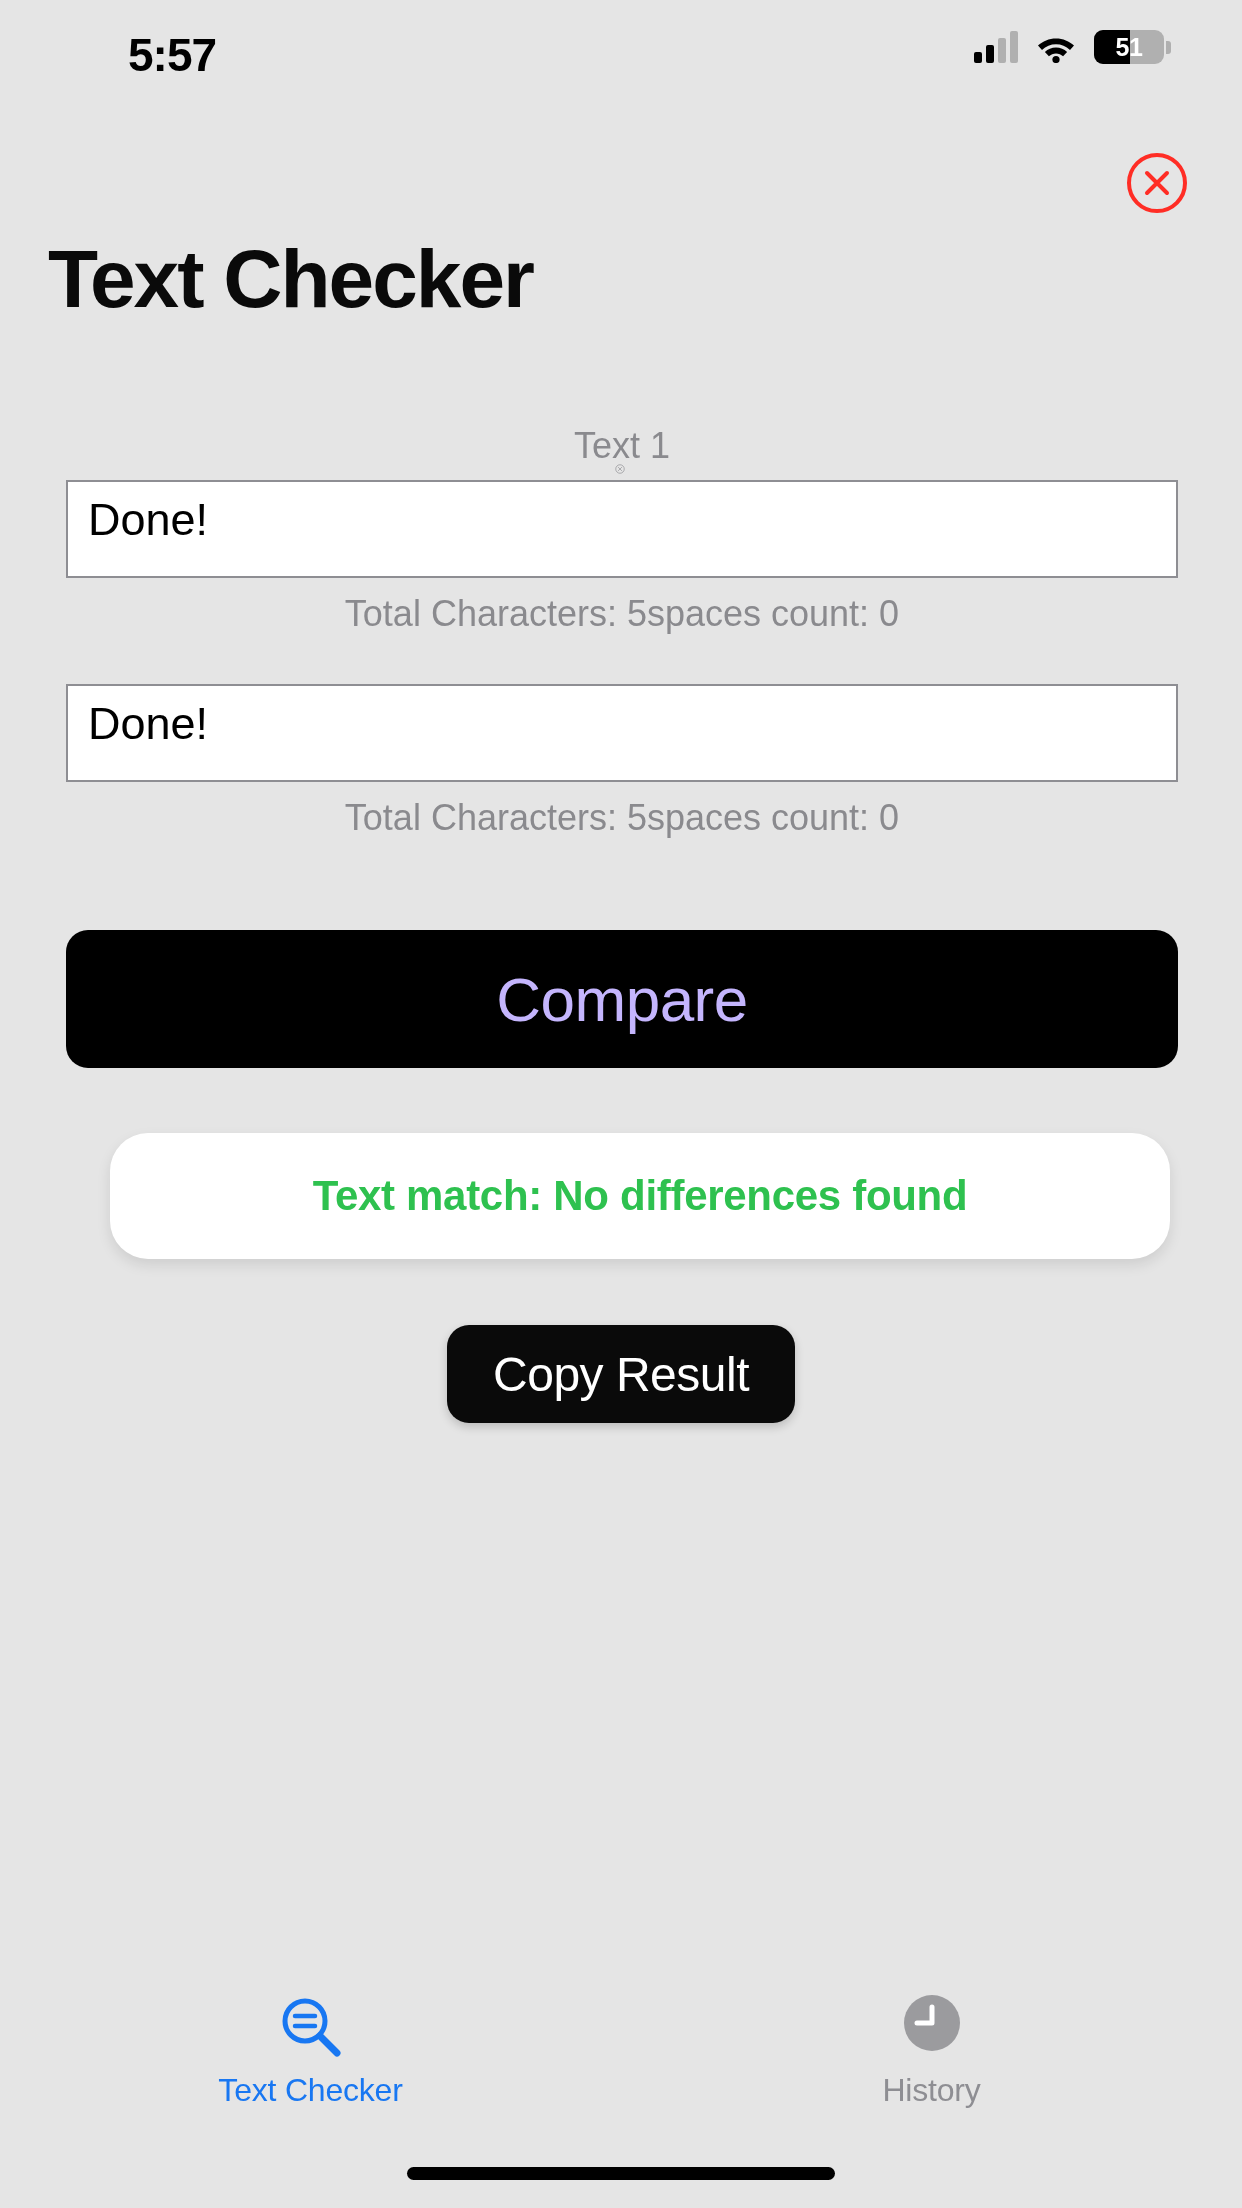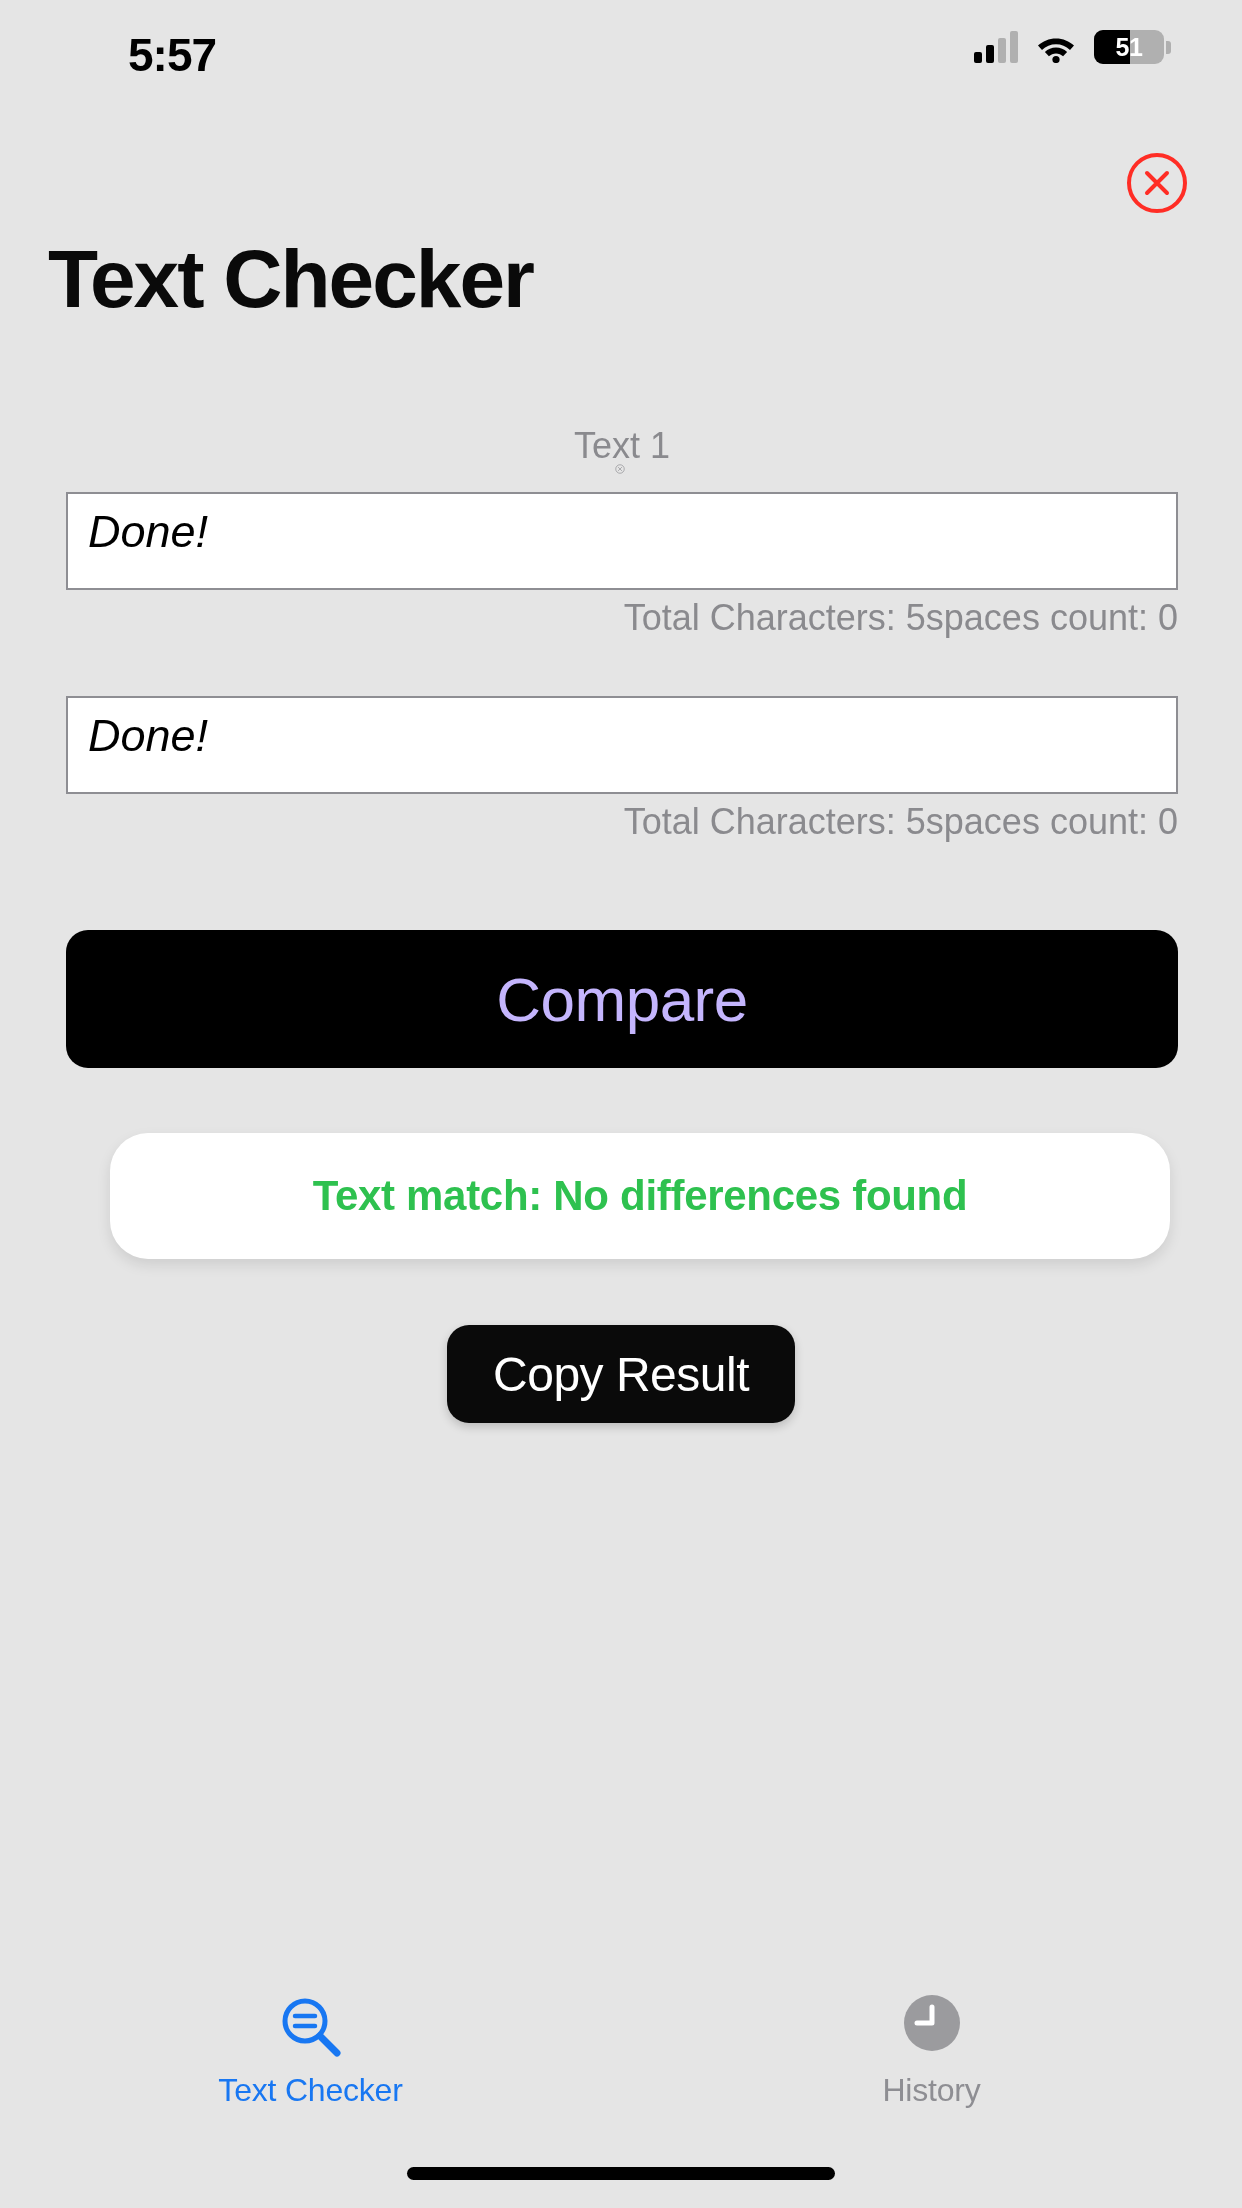--- a/index.html
+++ b/index.html
@@ -147,37 +147,36 @@
     color: #8a8a8e;
     line-height: 1;
   }
   .clear-icon {
     width: 40px;
     height: 40px;
     cursor: pointer;
     margin-right: 4px;
   }
   .text-box {
-    margin-top: 18px;
+    margin-top: 6px;
     width: 1112px;
     height: 98px;
     box-sizing: border-box;
     background: #ffffff;
     border: 2px solid #8e8e93;
     padding: 14px 36px 0 20px;
     font-size: 45px;
     color: #000;
     line-height: 1.05;
     overflow: hidden;
-    font-style: italic;
   }
   .counters {
-    margin-top: 10px;
-    display: flex;
-    justify-content: flex-end;
+    margin-top: 18px;
+    display: flex;
+    justify-content: center;
     font-size: 36px;
     color: #8a8a8e;
     line-height: 1;
   }
 
   
   .compare-btn {
     position: absolute;
     left: 66px;
     top: 930px;

